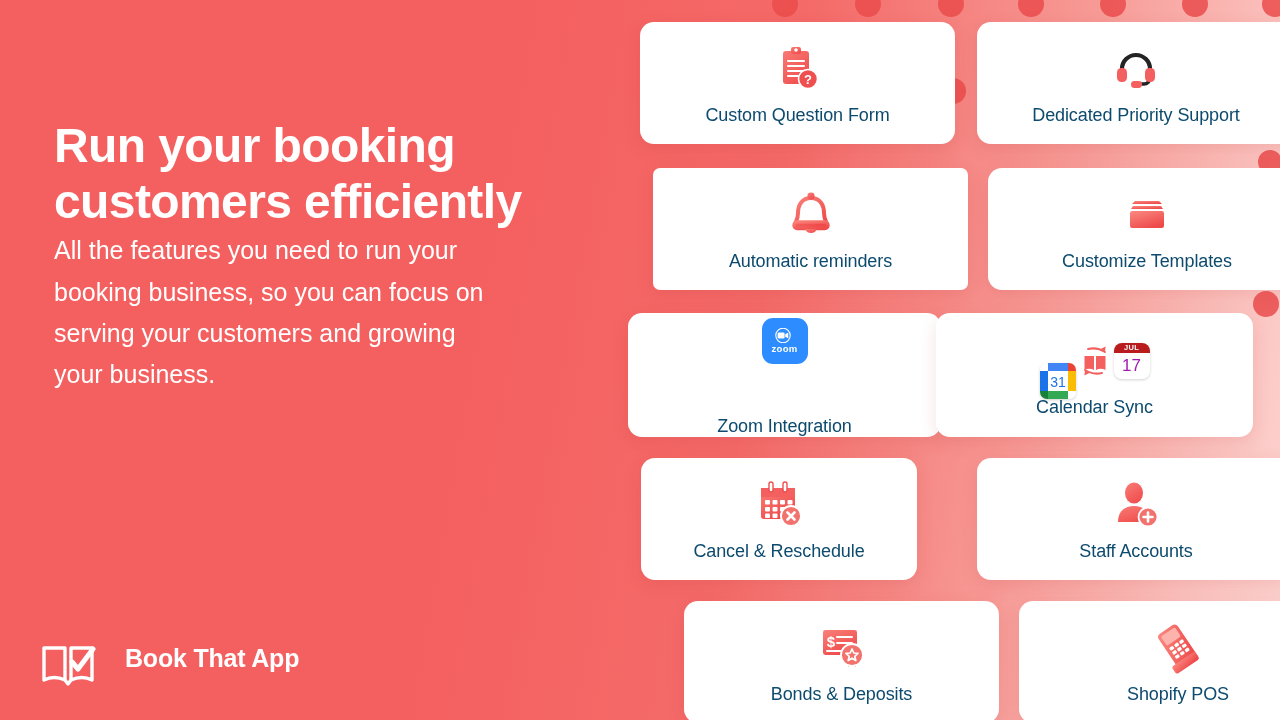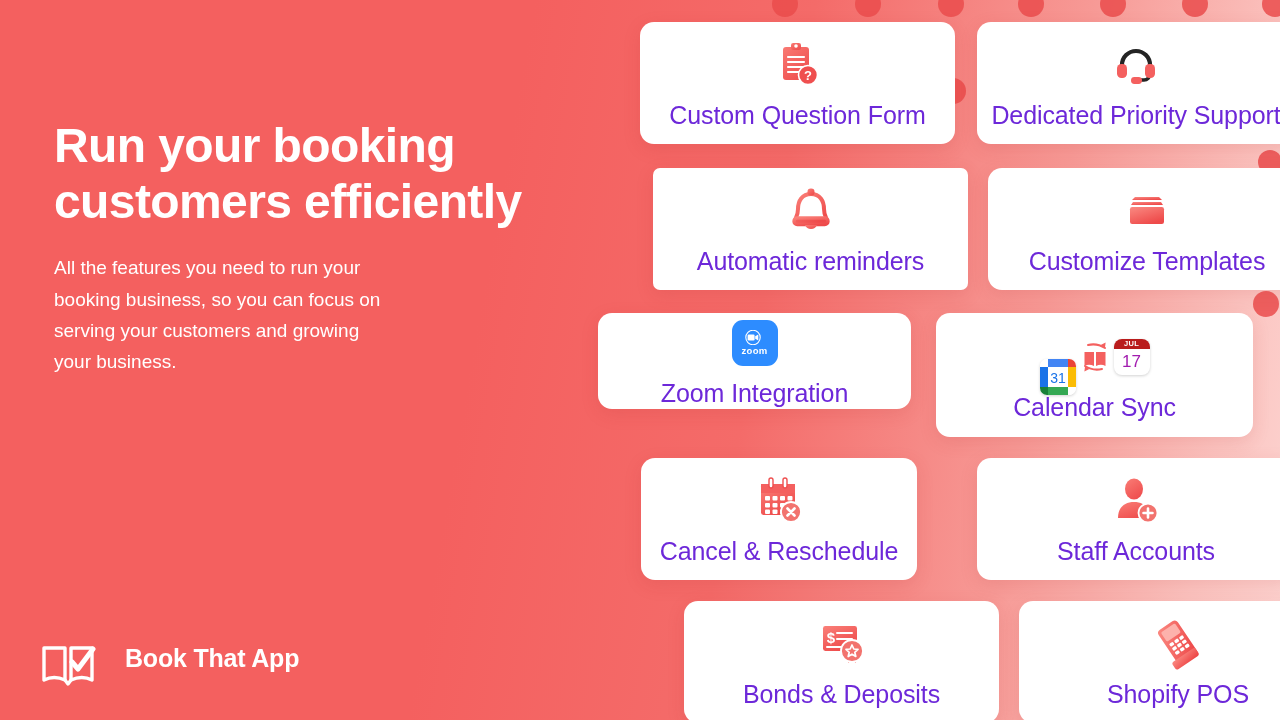--- a/index.html
+++ b/index.html
@@ -18,37 +18,37 @@
   
   .dot { position:absolute; border-radius:50%; background:#ea4c4c; opacity:.85; }
 
   
   .left { position:absolute; left:54px; top:118px; width:540px; }
   .headline {
     color:#fff; font-size:48px; line-height:1.17; font-weight:700;
     letter-spacing:-0.6px; white-space:pre-line;
   }
   .subcopy {
-    margin-top:22px; color:#fff; font-size:19px; line-height:1.65;
+    color:#fff; font-size:25px; line-height:1.65;
     white-space:pre-line; font-weight:400;
   }
 
   
   .logo { position:absolute; left:40px; bottom:32px; display:flex; align-items:flex-start; gap:29px; }
   .logo-mark { width:56px; height:44px; flex:none; }
   .logo-text { color:#fff; font-size:25px; font-weight:700; letter-spacing:-0.2px; }
 
   
   .card {
     position:absolute; background:#fff; border-radius:14px;
     box-shadow:0 5px 18px rgba(180,40,40,.13);
     display:flex; flex-direction:column; align-items:center; justify-content:center;
   }
   .card .ico { height:56px; display:flex; align-items:center; justify-content:center; margin-bottom:8px; }
-  .card .lbl { color:#6d28d9; font-size:25px; font-weight:400; white-space:nowrap; letter-spacing:-0.1px; }
+  .card .lbl { color:#0c4a6e; font-size:18px; font-weight:400; white-space:nowrap; letter-spacing:-0.1px; }
 
   
   .zoom-badge {
     width:46px;height:46px;border-radius:11px;background:#2d8cff;
     display:flex;flex-direction:column;align-items:center;justify-content:center;gap:1px;
   }
   .zoom-badge .zc { width:26px;height:15px; }
   .zoom-badge .zt { color:#fff;font-size:9.5px;font-weight:700;letter-spacing:.3px;line-height:1; }
 
   
@@ -165,21 +165,21 @@
             </linearGradient>
           </defs>
         <path d="M14 10 H38 L41 13 H11 Z" fill="url(#g3)"></path>
         <path d="M12 15 H40 L42 18 H10 Z" fill="url(#g3)"></path>
         <rect x="9" y="20" width="34" height="17" rx="2.2" fill="url(#g3)"></rect>
       </svg>
     </span>
     <span class="lbl">Customize Templates</span>
   </div>
 
-  <div class="card" style="left:598px;top:313px;width:313px;height:96px;">
+  <div class="card" style="left:628px;top:313px;width:313px;height:124px;justify-content:space-between;">
     <span class="ico">
       <span class="zoom-badge">
         <svg class="zc" viewBox="0 0 26 15">
           <circle cx="11" cy="7.5" r="7.2" fill="none" stroke="#fff" stroke-width="1.1"></circle>
           <rect x="5.6" y="4.6" width="7" height="5.8" rx="1.2" fill="#fff"></rect>
           <path d="M13.2 6.3 L16.3 4.6 V10.4 L13.2 8.7 Z" fill="#fff"></path>
         </svg>
         <span class="zt">zoom</span>
       </span>
     </span>

